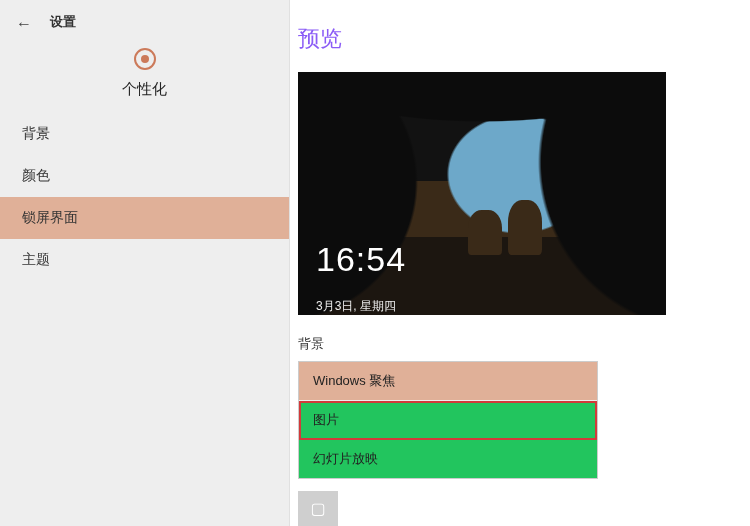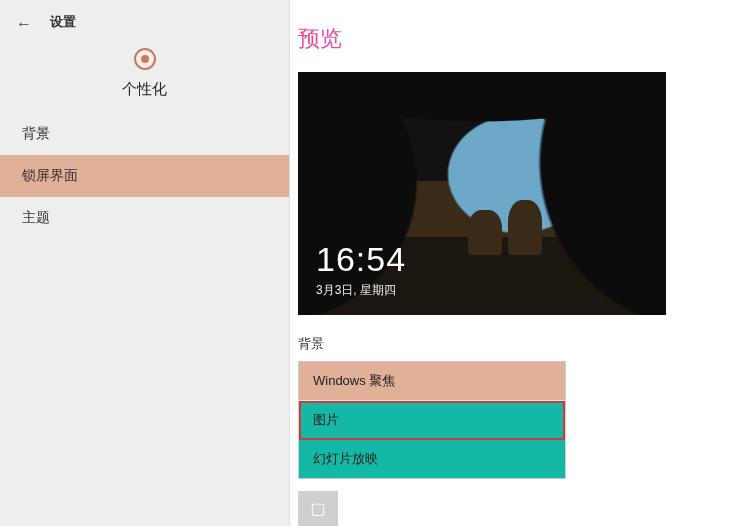--- a/index.html
+++ b/index.html
@@ -73,21 +73,21 @@
     }
     .main {
       flex: 1;
       background: #ffffff;
       padding: 24px 0 0 8px;
       display: flex;
       flex-direction: column;
     }
     .main-title {
       font-size: 22px;
-      color: #ec4899;
+      color: #8b5cf6;
       margin: 0 0 18px 0;
     }
     .preview-box {
       width: 368px; height: 246px;
       background: #1a1a1a;
       position: relative;
       overflow: hidden;
       margin-bottom: 20px;
     }
     
@@ -118,33 +118,33 @@
     .lock-time {
       position: absolute;
       left: 18px; bottom: 36px;
       color: #fff;
       font-size: 34px;
       font-weight: 300;
       letter-spacing: 1px;
     }
     .lock-date {
       position: absolute;
-      left: 18px; bottom: 16px;
+      left: 18px; bottom: 0;
       color: #eee;
       font-size: 12px;
     }
     .section-label {
       font-size: 13px;
       color: #333;
       margin-bottom: 8px;
     }
     .dropdown {
-      width: 268px;
+      width: 300px;
       border: 1px solid #ccc;
-      background: #14b8a6;
+      background: #22c55e;
       margin-bottom: 12px;
     }
     .dropdown-option {
       padding: 10px 14px;
       font-size: 13px;
       color: #222;
       cursor: pointer;
       border-bottom: 1px solid #eee;
     }
     .dropdown-option:last-child { border-bottom: none; }
@@ -172,20 +172,21 @@
       <span>←</span>
     </div>
     <div class="header-title">设置</div>
   </div>
   <div class="subheader-row">
     <div class="gear-icon"></div>
     <div class="subheader-title">个性化</div>
   </div>
   <div class="nav-list">
     <div class="nav-item">背景</div>
+    <div class="nav-item">颜色</div>
     <div class="nav-item selected">锁屏界面</div>
     <div class="nav-item">主题</div>
   </div>
 </div>
 
 <div class="main">
   <div class="main-title">预览</div>
 
   <div class="preview-box">
     <div class="cave"></div>

